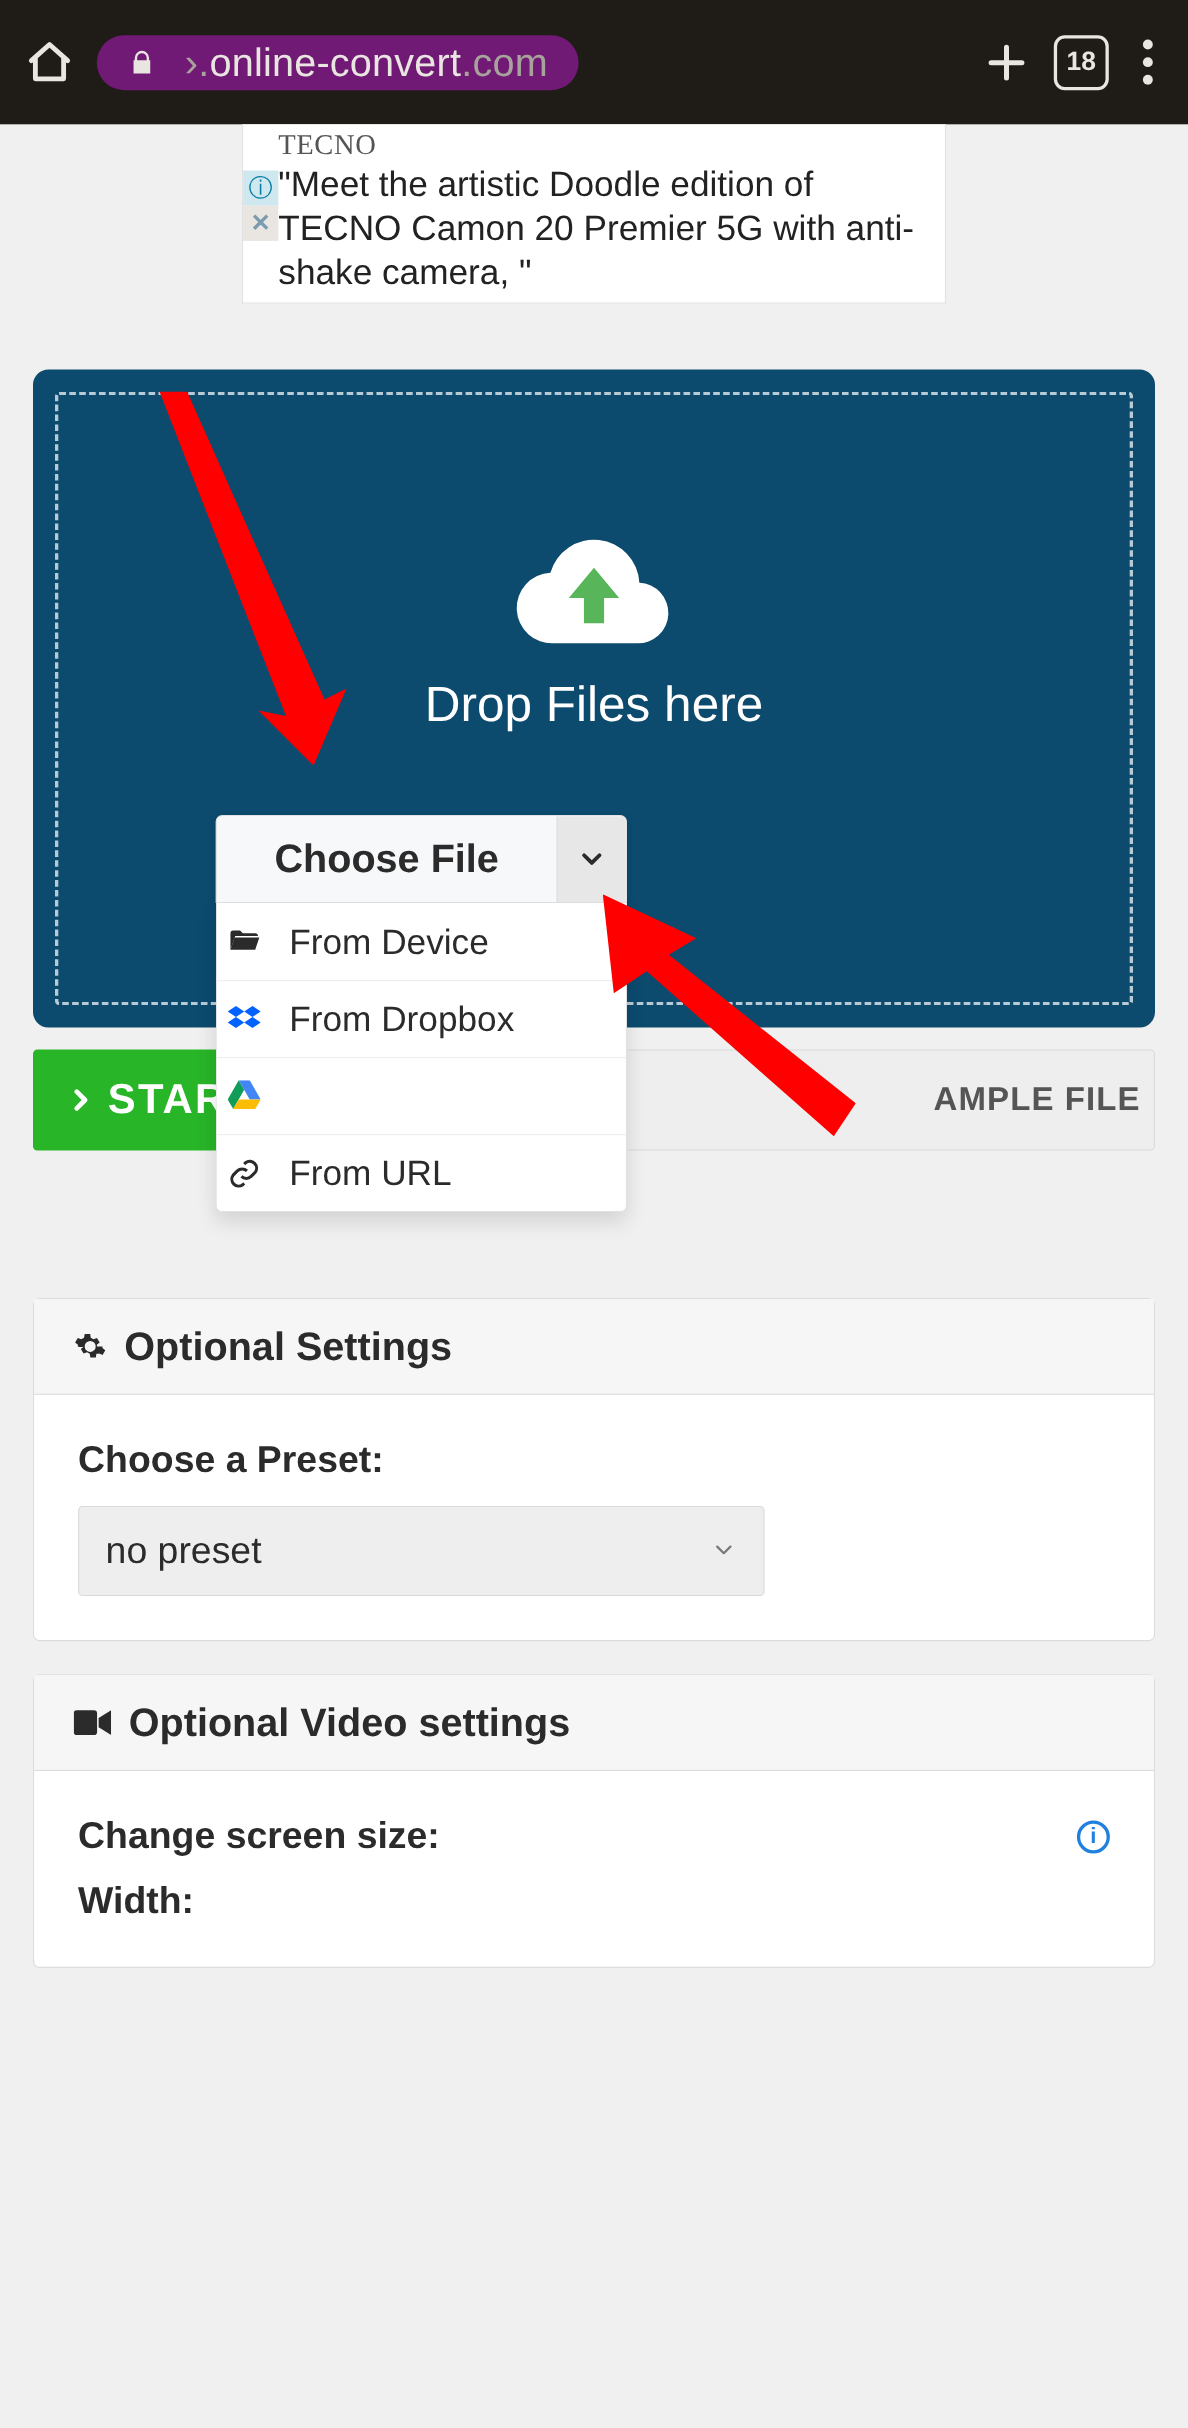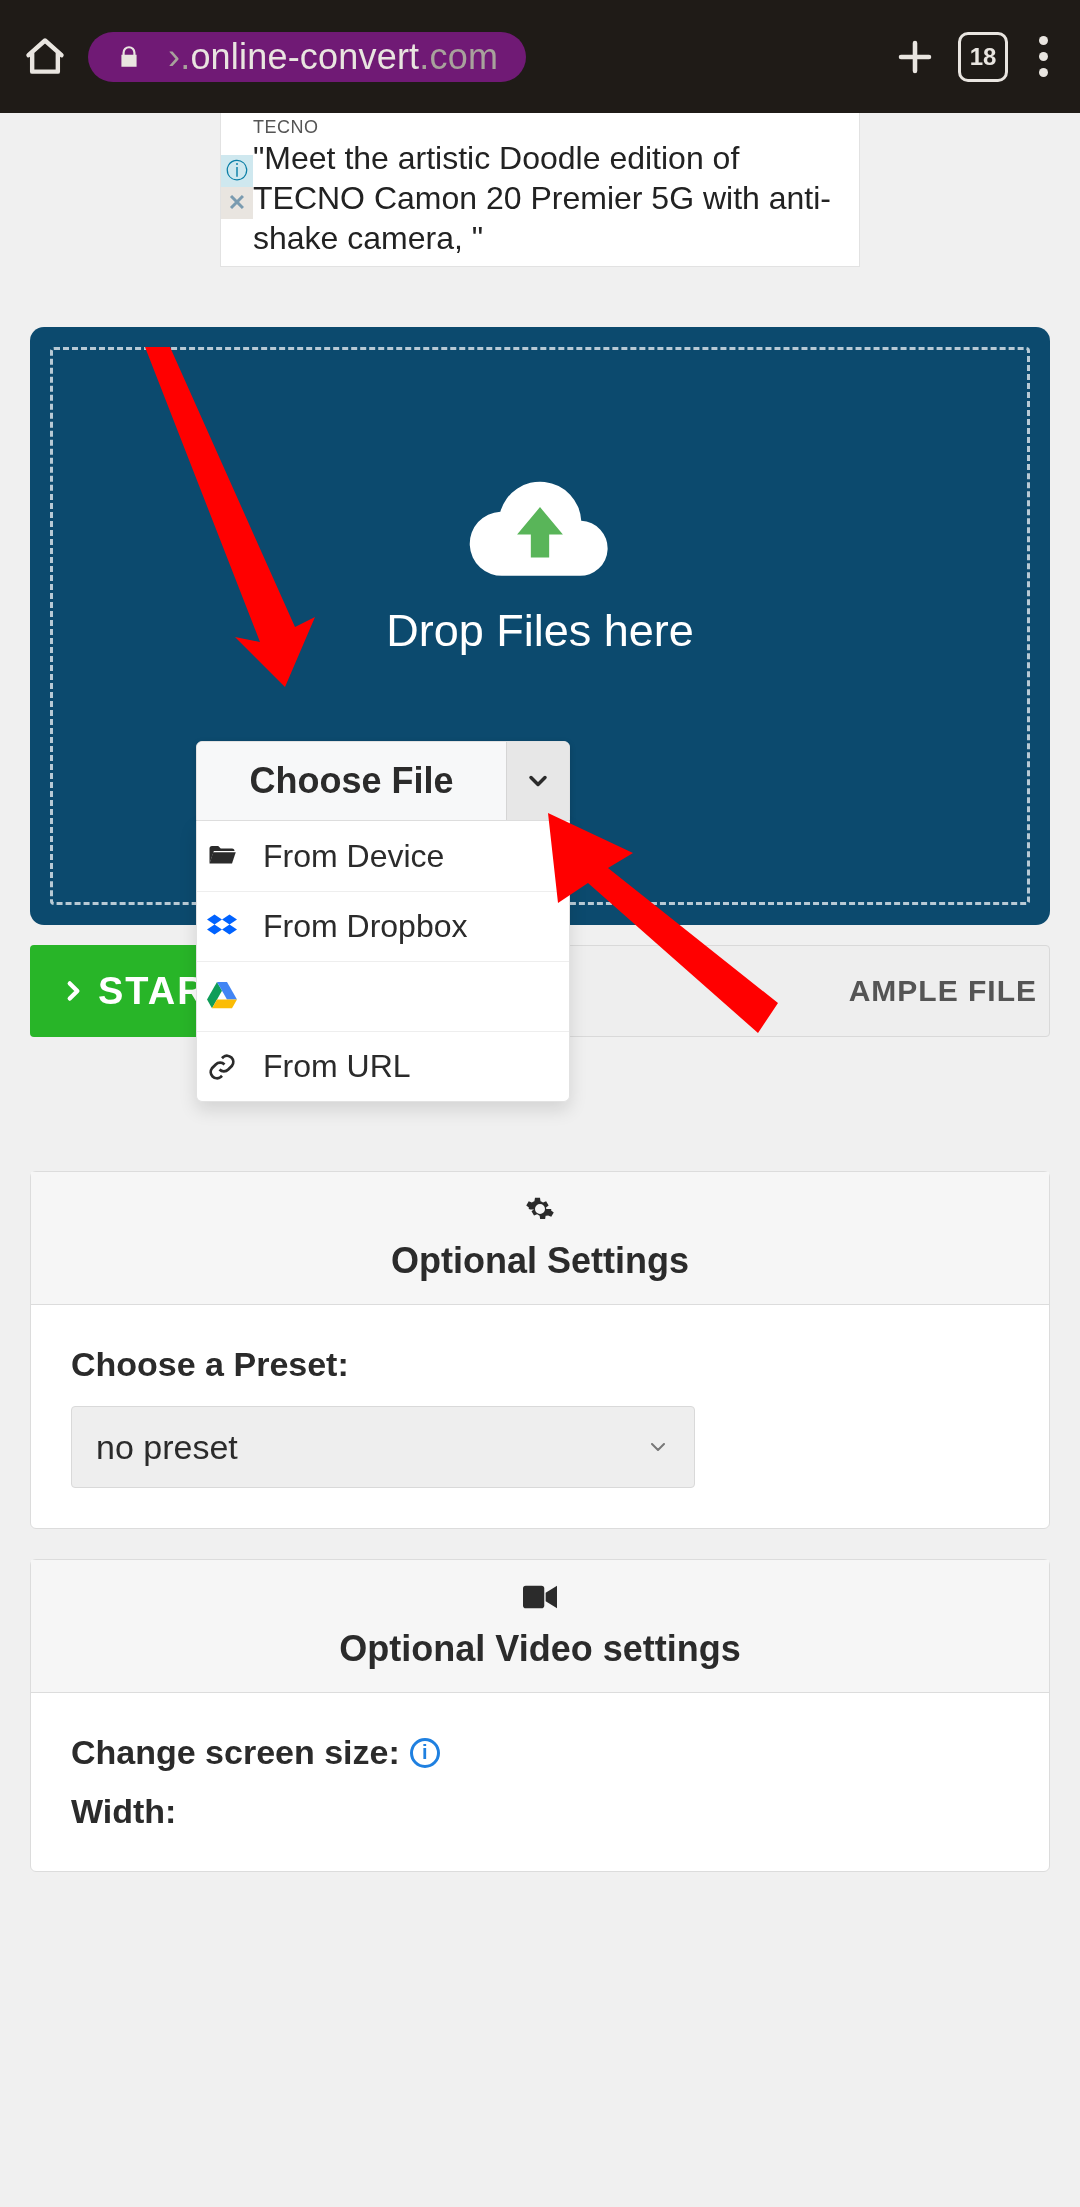--- a/index.html
+++ b/index.html
@@ -35,21 +35,21 @@
   .chrome .kebab { width: 34px; height: 50px; display:flex; flex-direction:column; align-items:center; justify-content:center; gap:7px; }
   .chrome .kebab span { width:9px; height:9px; border-radius:50%; background:#e9e5e0; }
 
   
   .page { position: relative; padding: 0; }
 
   .ad {
     margin: 0 auto; width: 640px; background:#fff; border:1px solid #e2e2e2; border-top:none;
     display:flex; flex-direction:column; padding: 4px 8px 8px 32px; position:relative;
   }
-  .ad .brand { font-size:18px; color:#555; letter-spacing:.5px; }
+  .ad .brand { font-size:26px; color:#555; letter-spacing:.5px;font-family:Liberation Serif, serif; }
   .ad .copy { font-size:32px; color:#222; line-height:1.25; }
   .ad .info, .ad .close {
     position:absolute; left:0; width:32px; height:32px; display:flex; align-items:center; justify-content:center;
     background:#cfe8ef; font-size:22px; color:#0a7ea6;
   }
   .ad .info  { top: 42px; }
   .ad .close { top: 74px; background:#e9e5e0; color:#7a9bb0; font-weight:700; }
 
   
   .dropzone-wrap { padding: 60px 30px 0 30px; position:relative; }
@@ -99,25 +99,25 @@
     background:#eee; color:#555; font-size:30px; font-weight:700; letter-spacing:1px;
     height:92px; border-radius:4px; flex:1 1 0; display:flex; align-items:center; justify-content:flex-end; padding-right:12px;
     border:1px solid #d9d9d9;
   }
 
   
   .card { margin:134px 30px 0 30px; border:1px solid #dcdcdc; border-radius:6px; background:#fff; }
   .card + .card { margin-top: 30px; }
   .card-header {
     background:#f6f6f6; border-bottom:1px solid #dcdcdc; padding:22px 36px;
-    display:flex; align-items:center; gap:16px; font-size:36px; font-weight:700; color:#2b2b2b;flex-direction:column;
+    display:flex; align-items:center; gap:16px; font-size:36px; font-weight:700; color:#2b2b2b;
   }
   .card-body { padding: 40px; }
   .label { font-size:34px; font-weight:700; color:#2b2b2b; margin-bottom:22px; }
-  .sublabel { font-size:34px; font-weight:700; color:#2b2b2b; display:flex; align-items:center; gap:10px; }
+  .sublabel { font-size:34px; font-weight:700; color:#2b2b2b; display:flex; align-items:center; gap:10px;justify-content:space-between; }
   .sublabel + .sublabel { margin-top:20px; }
 
   .select {
     width: 624px; height: 82px; background:#eeeeee; border:1px solid #d9d9d9; border-radius:4px;
     display:flex; align-items:center; justify-content:space-between; padding:0 24px;
     font-size:34px; color:#2b2b2b;
   }
   .select .chev { opacity:.6; }
 
   .info-circle {

